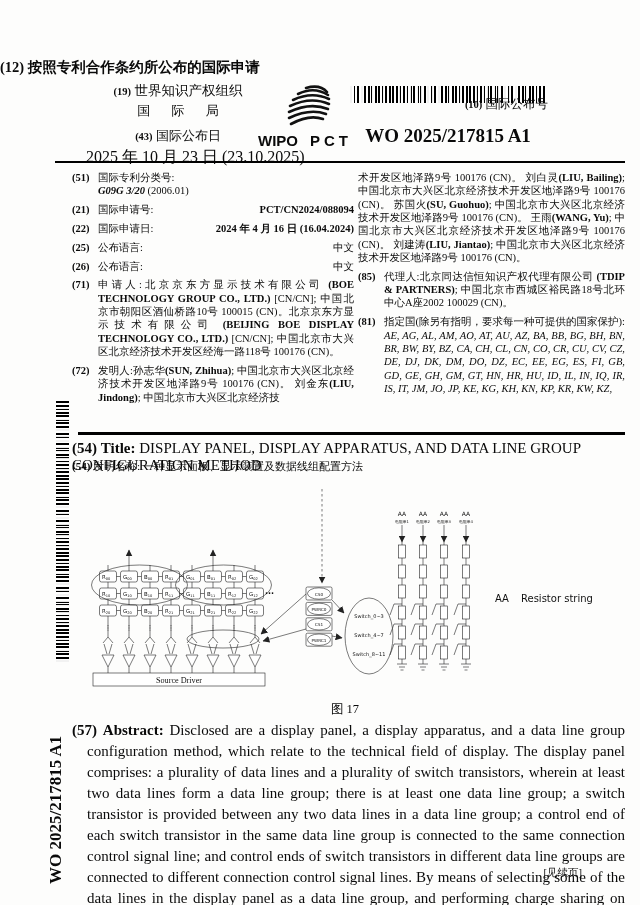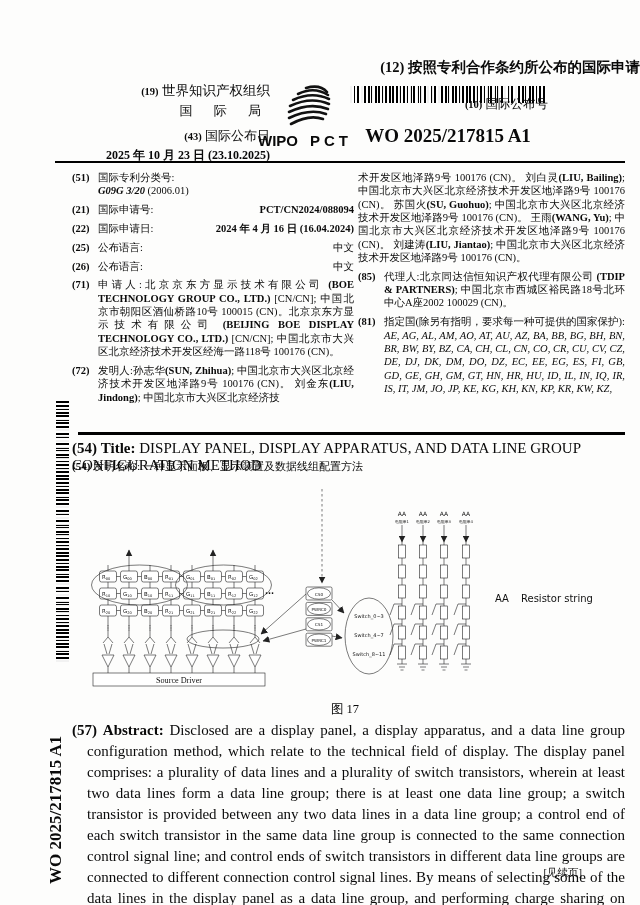--- a/index.html
+++ b/index.html
@@ -1,26 +1,26 @@
 <!DOCTYPE html>
 <html><head>
 <meta charset="utf-8">
 <style>
   *{box-sizing:border-box;margin:0;padding:0}
   html,body{background:#888}
   .page{position:relative;width:640px;height:905px;margin:0 auto;background:#fdfdfc;
         font-family:"Liberation Serif",serif;color:#0a0a0a;overflow:hidden}
   .abs{position:absolute}
   
-  .statement{top:58px;left:0;width:100%;text-align:right;font-weight:bold;font-size:14.5px}
-  .org{top:82px;left:86px;width:184px;text-align:right}
+  .statement{top:58px;left:0;width:100%;text-align:left;font-weight:bold;font-size:14.5px}
+  .org{top:82px;left:86px;width:184px;text-align:center}
   .org .l1{font-size:13.5px}
   .org .bureau{font-size:13px;letter-spacing:9px;margin-top:2px;padding-left:9px}
   .org .l3{font-size:13px;margin-top:7px}
-  .org .date{font-size:12px;font-weight:bold;margin-top:2px;white-space:nowrap}
+  .org .date{font-size:16px;font-weight:normal;margin-top:2px;white-space:nowrap}
   .snum{font-weight:bold;font-size:10.5px}
   .logo{top:84px;left:261px;width:88px;text-align:center}
   .logo-swoosh{display:block;margin:0 auto}
   .logo-text{display:flex;align-items:center;justify-content:center;gap:6px;
              font-family:"Liberation Sans",sans-serif;font-weight:bold;font-size:15px;margin-top:4px}
   .logo-sep{width:2px;height:13px;background:#8a8a8a}
   .logo-text .pct{letter-spacing:4px}
   .barcode-h{top:86px;left:350px;width:196px;height:17px;
      background-image:
        repeating-linear-gradient(90deg,rgba(255,255,255,.95) 0 2px,transparent 2px 5px,rgba(255,255,255,.9) 5px 6px,transparent 6px 11px),

